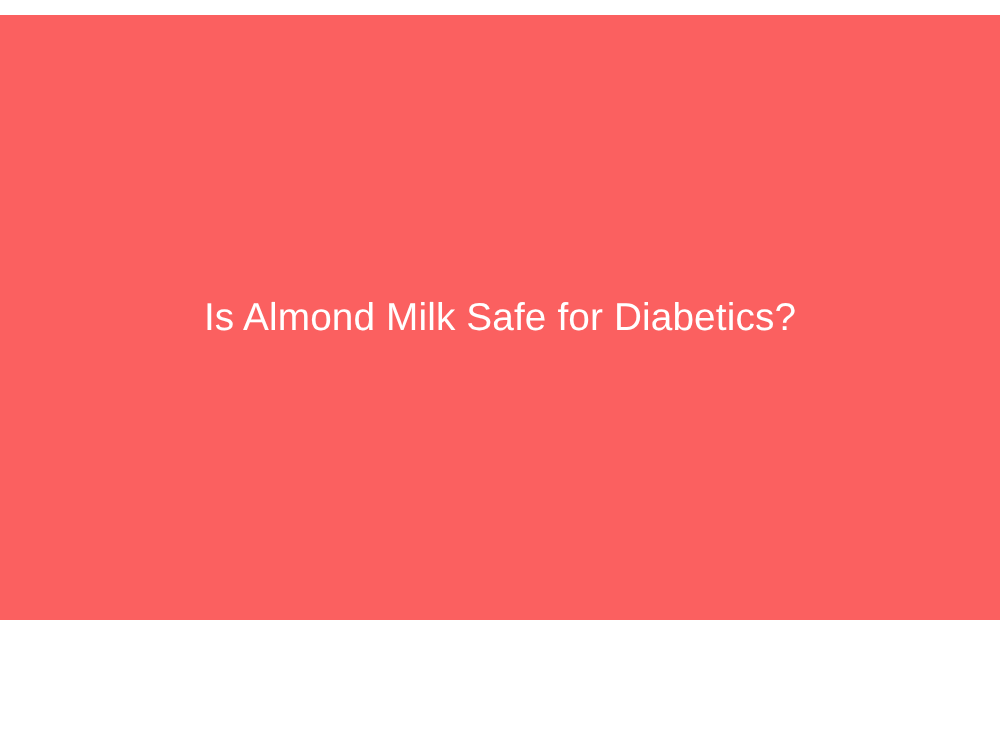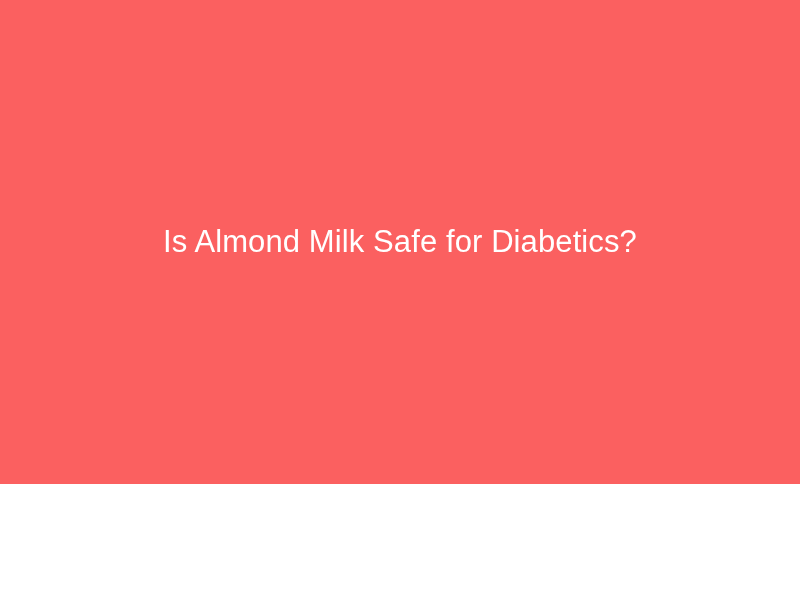--- a/index.html
+++ b/index.html
@@ -20,20 +20,21 @@
   .og-card {
     position: relative;
     width: 800px;
     height: 484px;
     background-color: #fb6060;
     display: flex;
     align-items: center;
     justify-content: center;
     box-sizing: border-box;
     padding: 0 84px;
+    margin-top: 12px;
   }
 
   .og-card__headline {
     margin: 0;
     font-family: "Liberation Sans", sans-serif;
     font-size: 31px;
     font-weight: 400;
     line-height: 1.25;
     letter-spacing: 0.1px;
     color: #ffffff;

